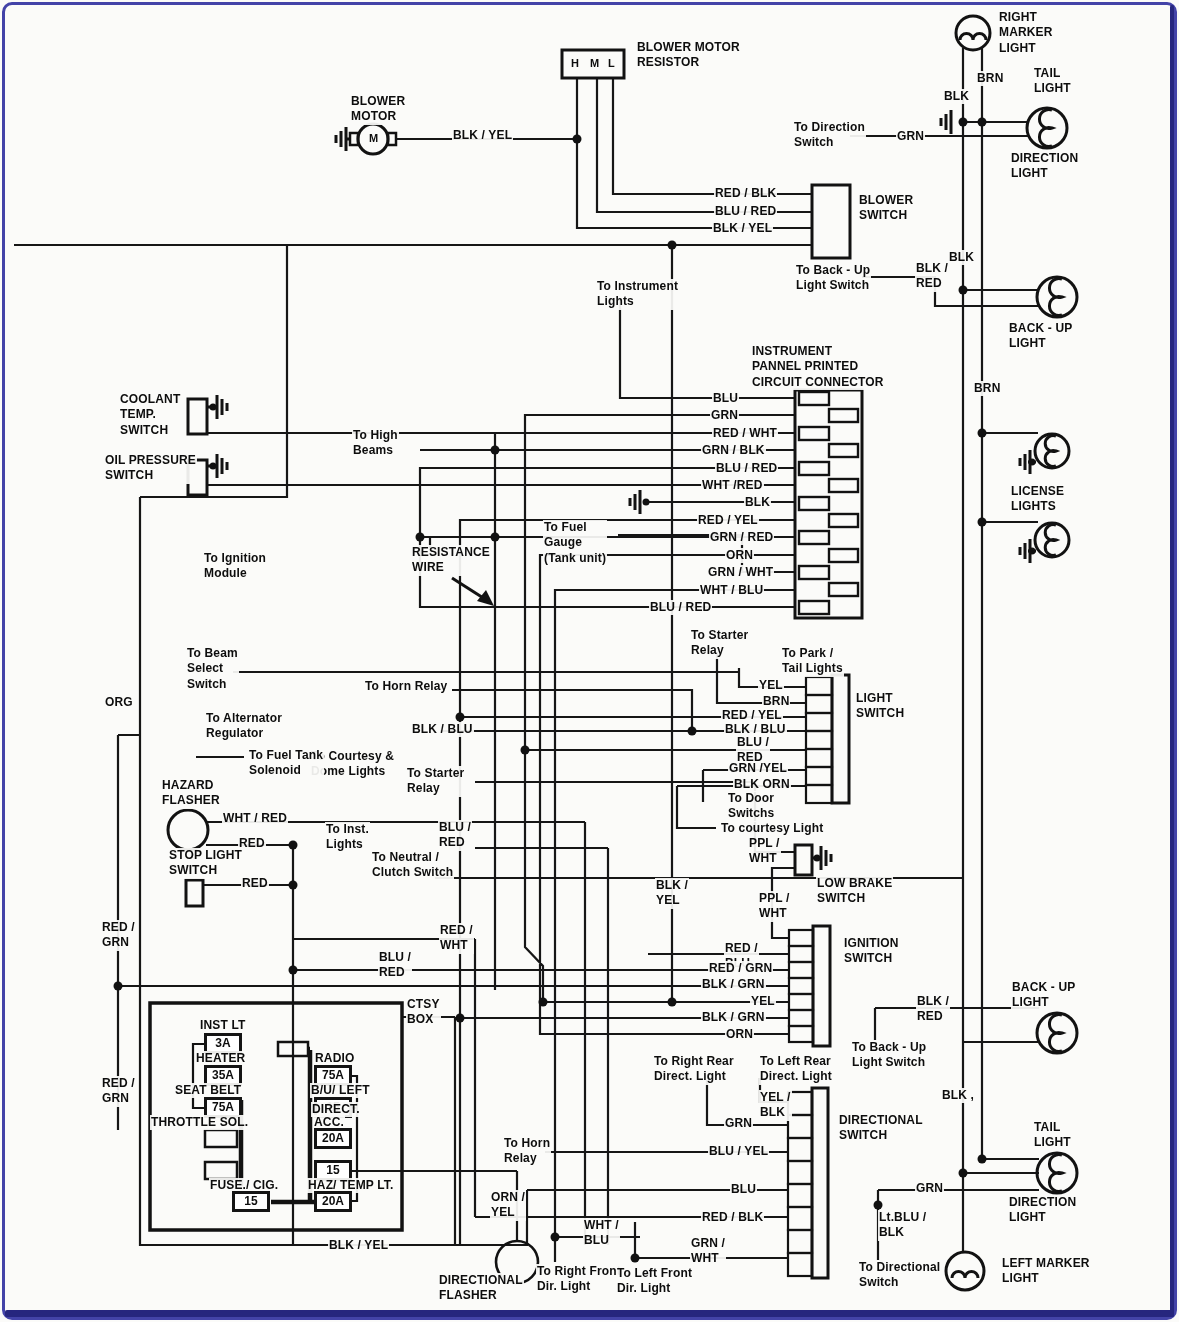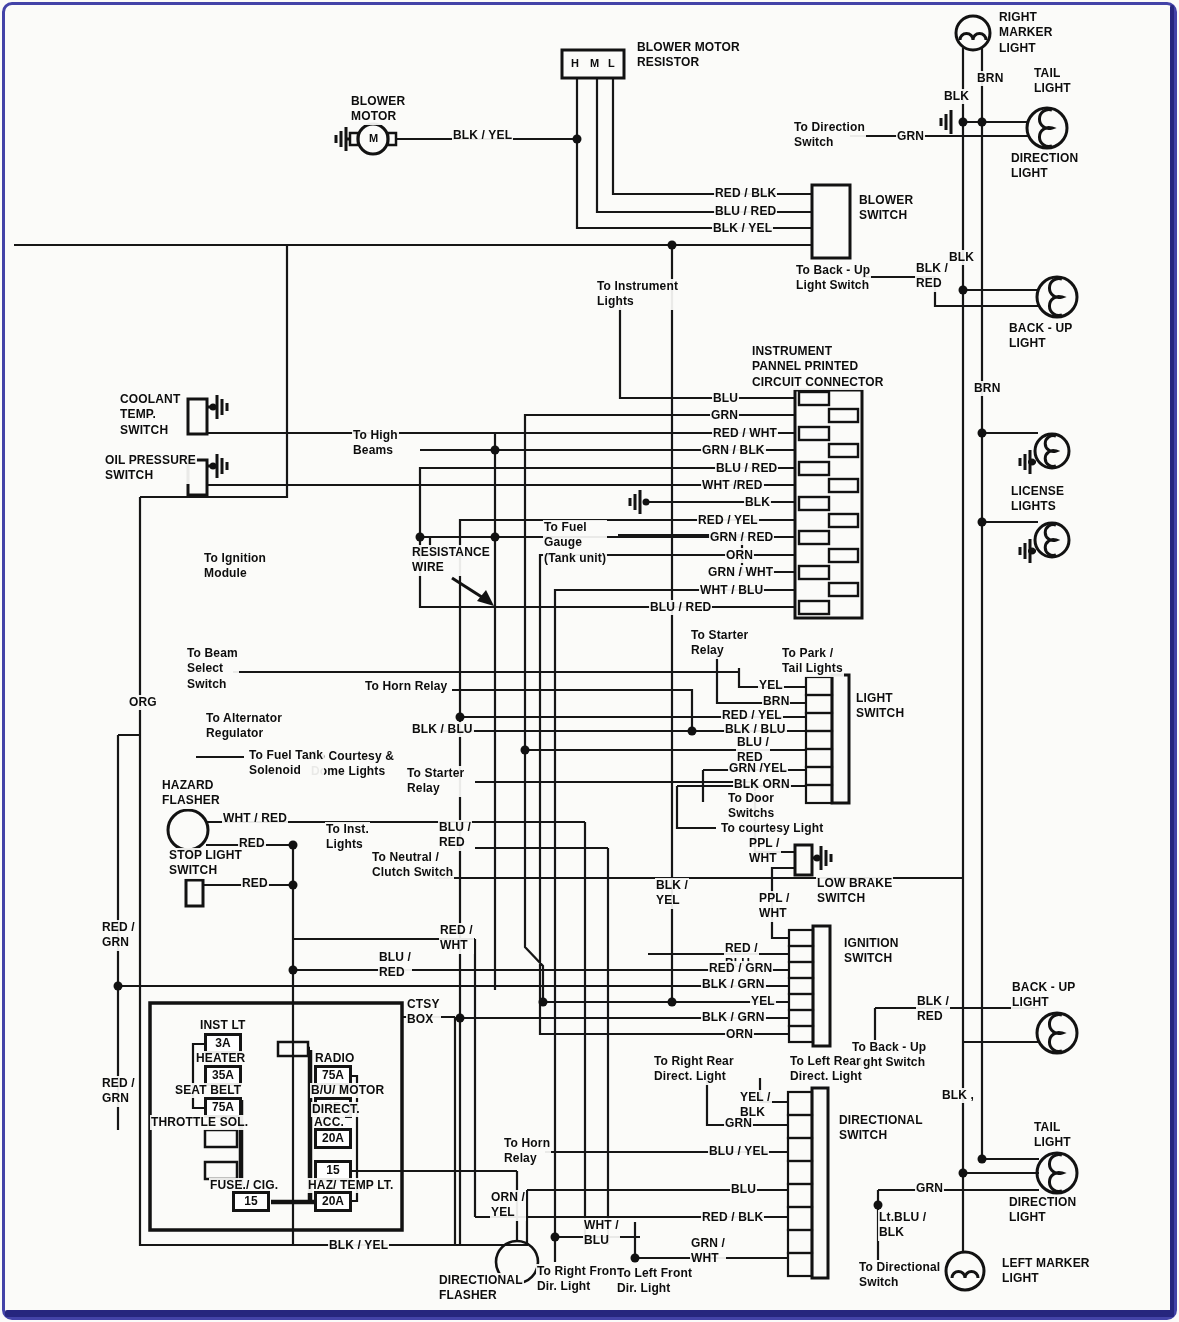--- a/index.html
+++ b/index.html
@@ -275,21 +275,21 @@
 Gauge
 (Tank unit)</div>
   <div class="lbl" style="left:411px;top:545px">RESISTANCE
 WIRE</div>
   <div class="lbl" style="left:203px;top:551px">To Ignition
 Module</div>
   <div class="lbl" style="left:186px;top:646px">To Beam
 Select
 Switch</div>
   <div class="lbl" style="left:364px;top:679px">To Horn Relay</div>
-  <div class="lbl" style="left:128px;top:695px">ORG</div>
+  <div class="lbl" style="left:104px;top:695px">ORG</div>
   <div class="lbl" style="left:205px;top:711px">To Alternator
 Regulator</div>
   <div class="lbl" style="left:310px;top:749px">To Courtesy &amp;
 Dome Lights</div>
   <div class="lbl" style="left:411px;top:722px">BLK / BLU</div>
   <div class="lbl" style="left:248px;top:748px">To Fuel Tank
 Solenoid</div>
   <div class="lbl" style="left:406px;top:766px">To Starter
 Relay</div>
   <div class="lbl" style="left:161px;top:778px">HAZARD
@@ -350,23 +350,23 @@
   <div class="lbl" style="left:916px;top:994px">BLK /
 RED</div>
   <div class="lbl" style="left:851px;top:1040px">To Back - Up
 Light Switch</div>
   <div class="lbl" style="left:406px;top:997px">CTSY
 BOX</div>
   <div class="lbl" style="left:101px;top:1076px">RED /
 GRN</div>
   <div class="lbl" style="left:653px;top:1054px">To Right Rear
 Direct. Light</div>
-  <div class="lbl" style="left:789px;top:1054px">To Left Rear
+  <div class="lbl" style="left:759px;top:1054px">To Left Rear
 Direct. Light</div>
-  <div class="lbl" style="left:739px;top:1090px">YEL /
+  <div class="lbl" style="left:759px;top:1090px">YEL /
 BLK</div>
   <div class="lbl" style="left:724px;top:1116px">GRN</div>
   <div class="lbl" style="left:708px;top:1144px">BLU / YEL</div>
   <div class="lbl" style="left:730px;top:1182px">BLU</div>
   <div class="lbl" style="left:701px;top:1210px">RED / BLK</div>
   <div class="lbl" style="left:690px;top:1236px">GRN /
 WHT</div>
   <div class="lbl" style="left:838px;top:1113px">DIRECTIONAL
 SWITCH</div>
   <div class="lbl" style="left:503px;top:1136px">To Horn
@@ -399,21 +399,21 @@
   <div class="fv" style="left:204px;top:1033px">3A</div>
   <div class="lbl" style="left:195px;top:1051px">HEATER</div>
   <div class="fv" style="left:204px;top:1065px">35A</div>
   <div class="lbl" style="left:174px;top:1083px">SEAT BELT</div>
   <div class="fv" style="left:204px;top:1097px">75A</div>
   <div class="lbl" style="left:150px;top:1115px">THROTTLE SOL.</div>
   <div class="lbl" style="left:209px;top:1178px">FUSE./ CIG.</div>
   <div class="fv" style="left:232px;top:1191px">15</div>
   <div class="lbl" style="left:314px;top:1051px">RADIO</div>
   <div class="fv" style="left:314px;top:1065px">75A</div>
-  <div class="lbl" style="left:310px;top:1083px">B/U/ MOTOR</div>
+  <div class="lbl" style="left:310px;top:1083px">B/U/ LEFT</div>
   <div class="fv" style="left:314px;top:1097px">15</div>
   <div class="lbl" style="left:313px;top:1115px">ACC.</div>
   <div class="fv" style="left:314px;top:1128px">20A</div>
   <div class="lbl" style="left:311px;top:1102px">DIRECT.</div>
   <div class="fv" style="left:314px;top:1160px">15</div>
   <div class="lbl" style="left:307px;top:1178px">HAZ/ TEMP LT.</div>
   <div class="fv" style="left:314px;top:1191px">20A</div>
 
   <div class="frame"></div>
   <div class="frame-b"></div>

